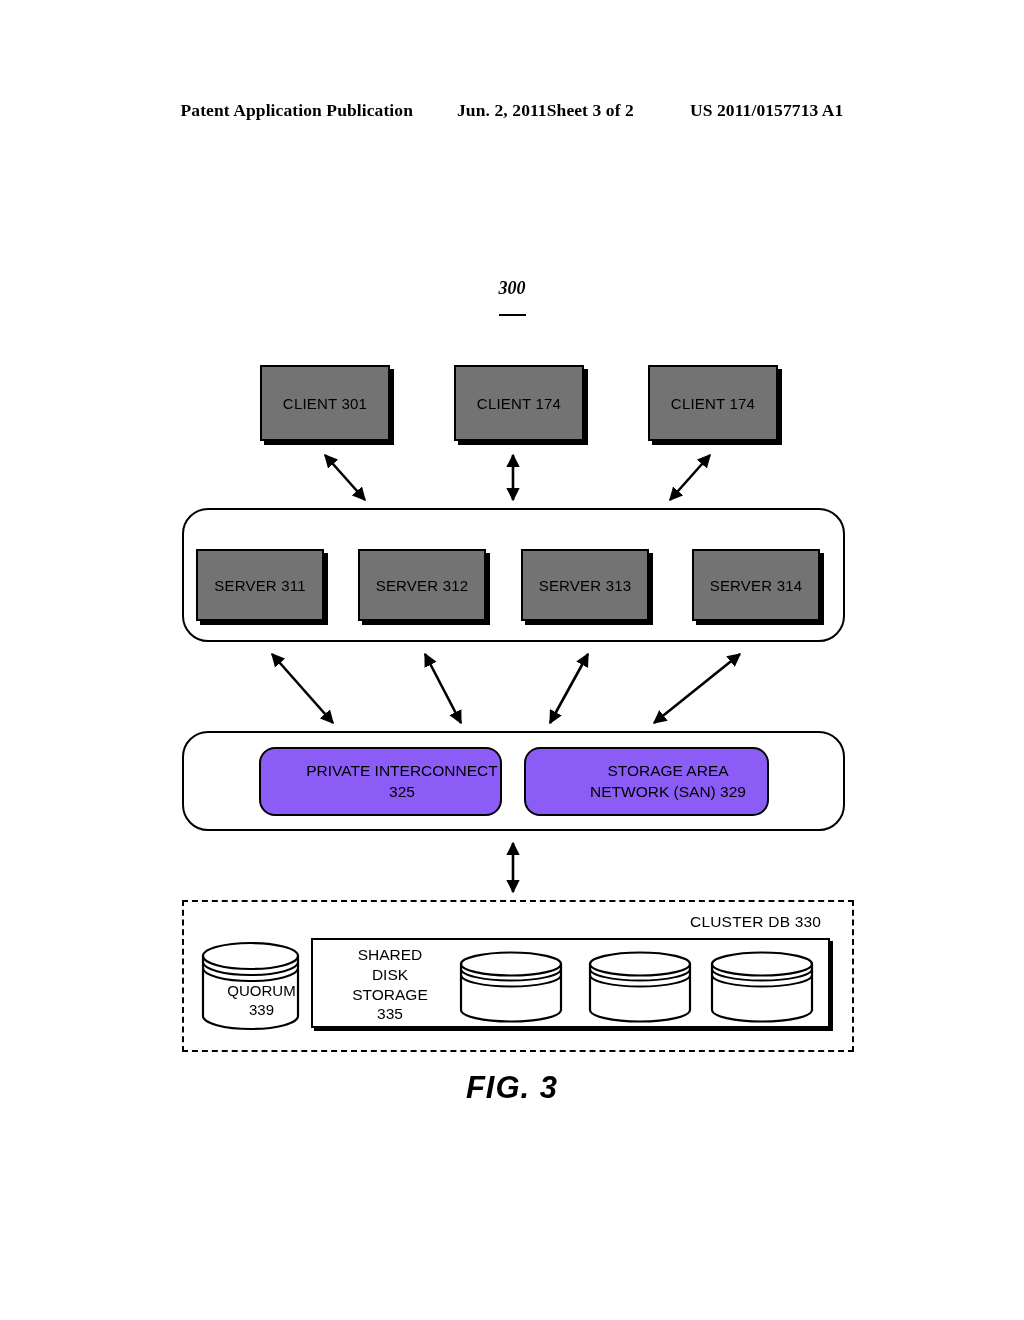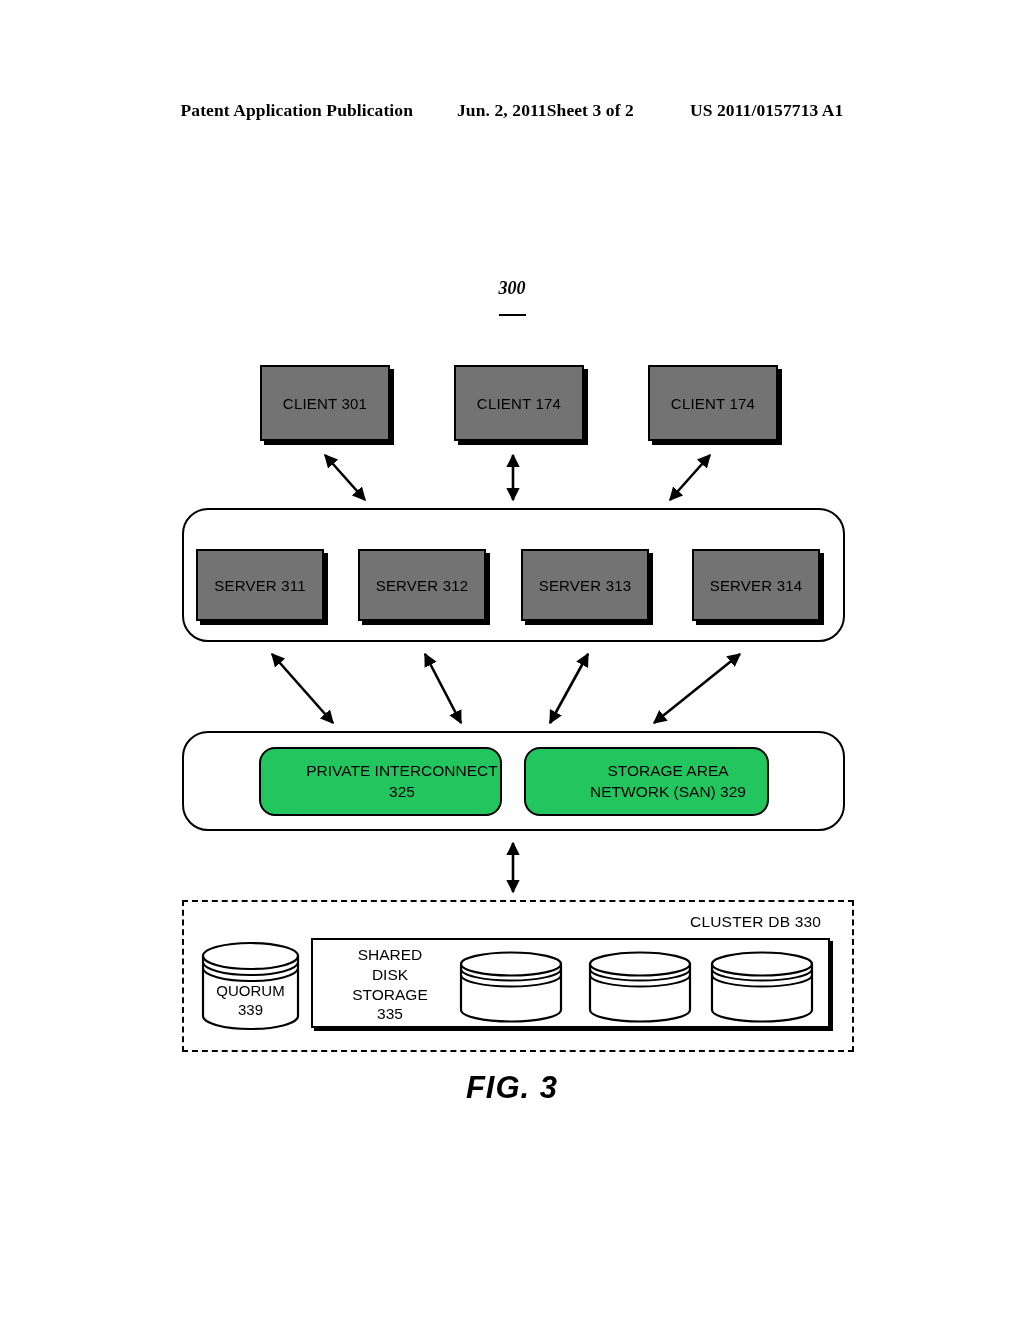--- a/index.html
+++ b/index.html
@@ -71,21 +71,21 @@
   .round-container {
     position: absolute;
     background: #ffffff;
     border: 2.5px solid #000000;
     border-radius: 26px;
     box-sizing: border-box;
   }
 
   .round-box {
     position: absolute;
-    background: #22c55e;
+    background: #8b5cf6;
     border: 2.5px solid #000000;
     border-radius: 16px;
     display: flex;
     align-items: center;
     justify-content: center;
     text-align: center;
     font-size: 15.5px;
     line-height: 1.35;
     box-sizing: border-box;
     padding-left: 43px;
@@ -214,21 +214,21 @@
 
 <div class="cluster-label" style="left:690px; top:913px;">CLUSTER DB 330</div>
 
 <div class="cyl" style="left:201px; top:942px; width:99px; height:88px;">
   <svg width="99" height="88" viewBox="0 0 99 88" aria-hidden="true">
     <path d="M2,14 L2,74 A47.5,13 0 0 0 97,74 L97,14" fill="#ffffff" stroke="#000" stroke-width="2.2"></path>
     <ellipse cx="49.5" cy="14" rx="47.5" ry="13" fill="#ffffff" stroke="#000" stroke-width="2.2"></ellipse>
     <path d="M2,20 A47.5,13 0 0 0 97,20" fill="none" stroke="#000" stroke-width="2"></path>
     <path d="M2,26 A47.5,13 0 0 0 97,26" fill="none" stroke="#000" stroke-width="2"></path>
   </svg>
-  <div class="cyl-label" style="top:40px;">QUORUM
+  <div class="cyl-label" style="top:40px;padding-left:11px;">QUORUM
 339</div>
 </div>
 
 <div class="plain-box" style="left:311px; top:938px; width:519px; height:90px;"></div>
 
 <div class="sds-label" style="left:330px; top:945px; width:120px;">SHARED
 DISK
 STORAGE
 335</div>
 

